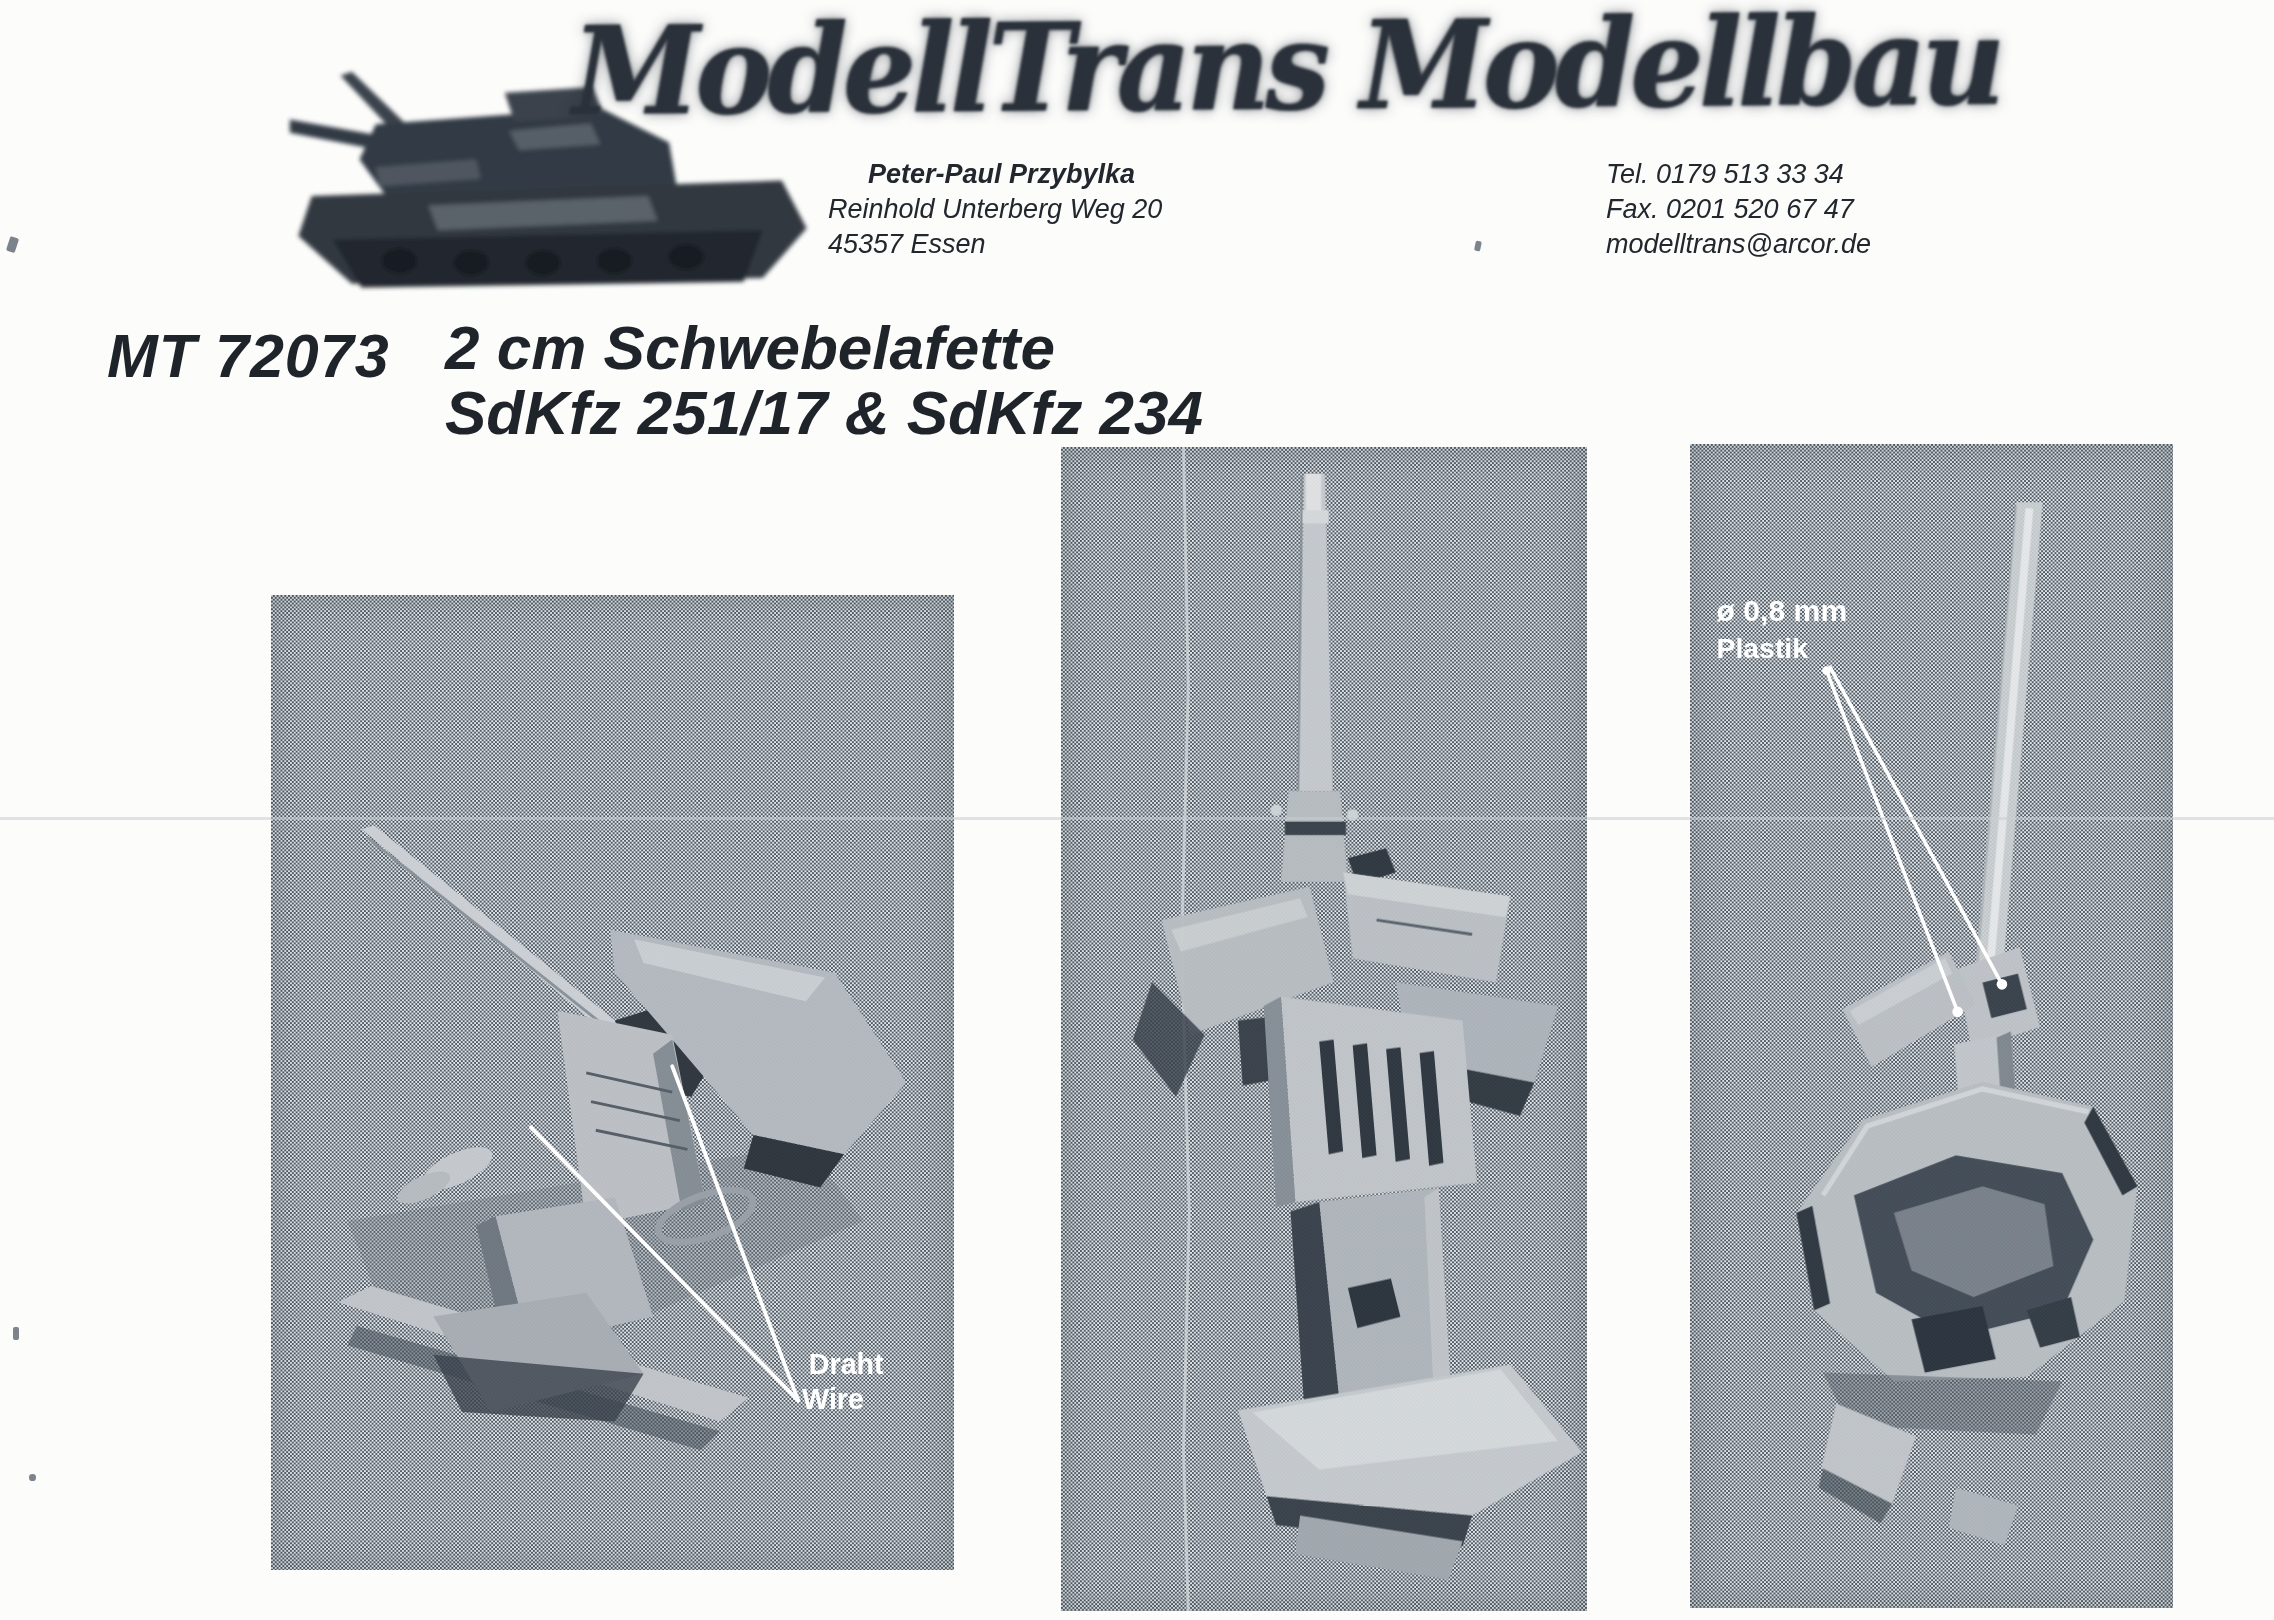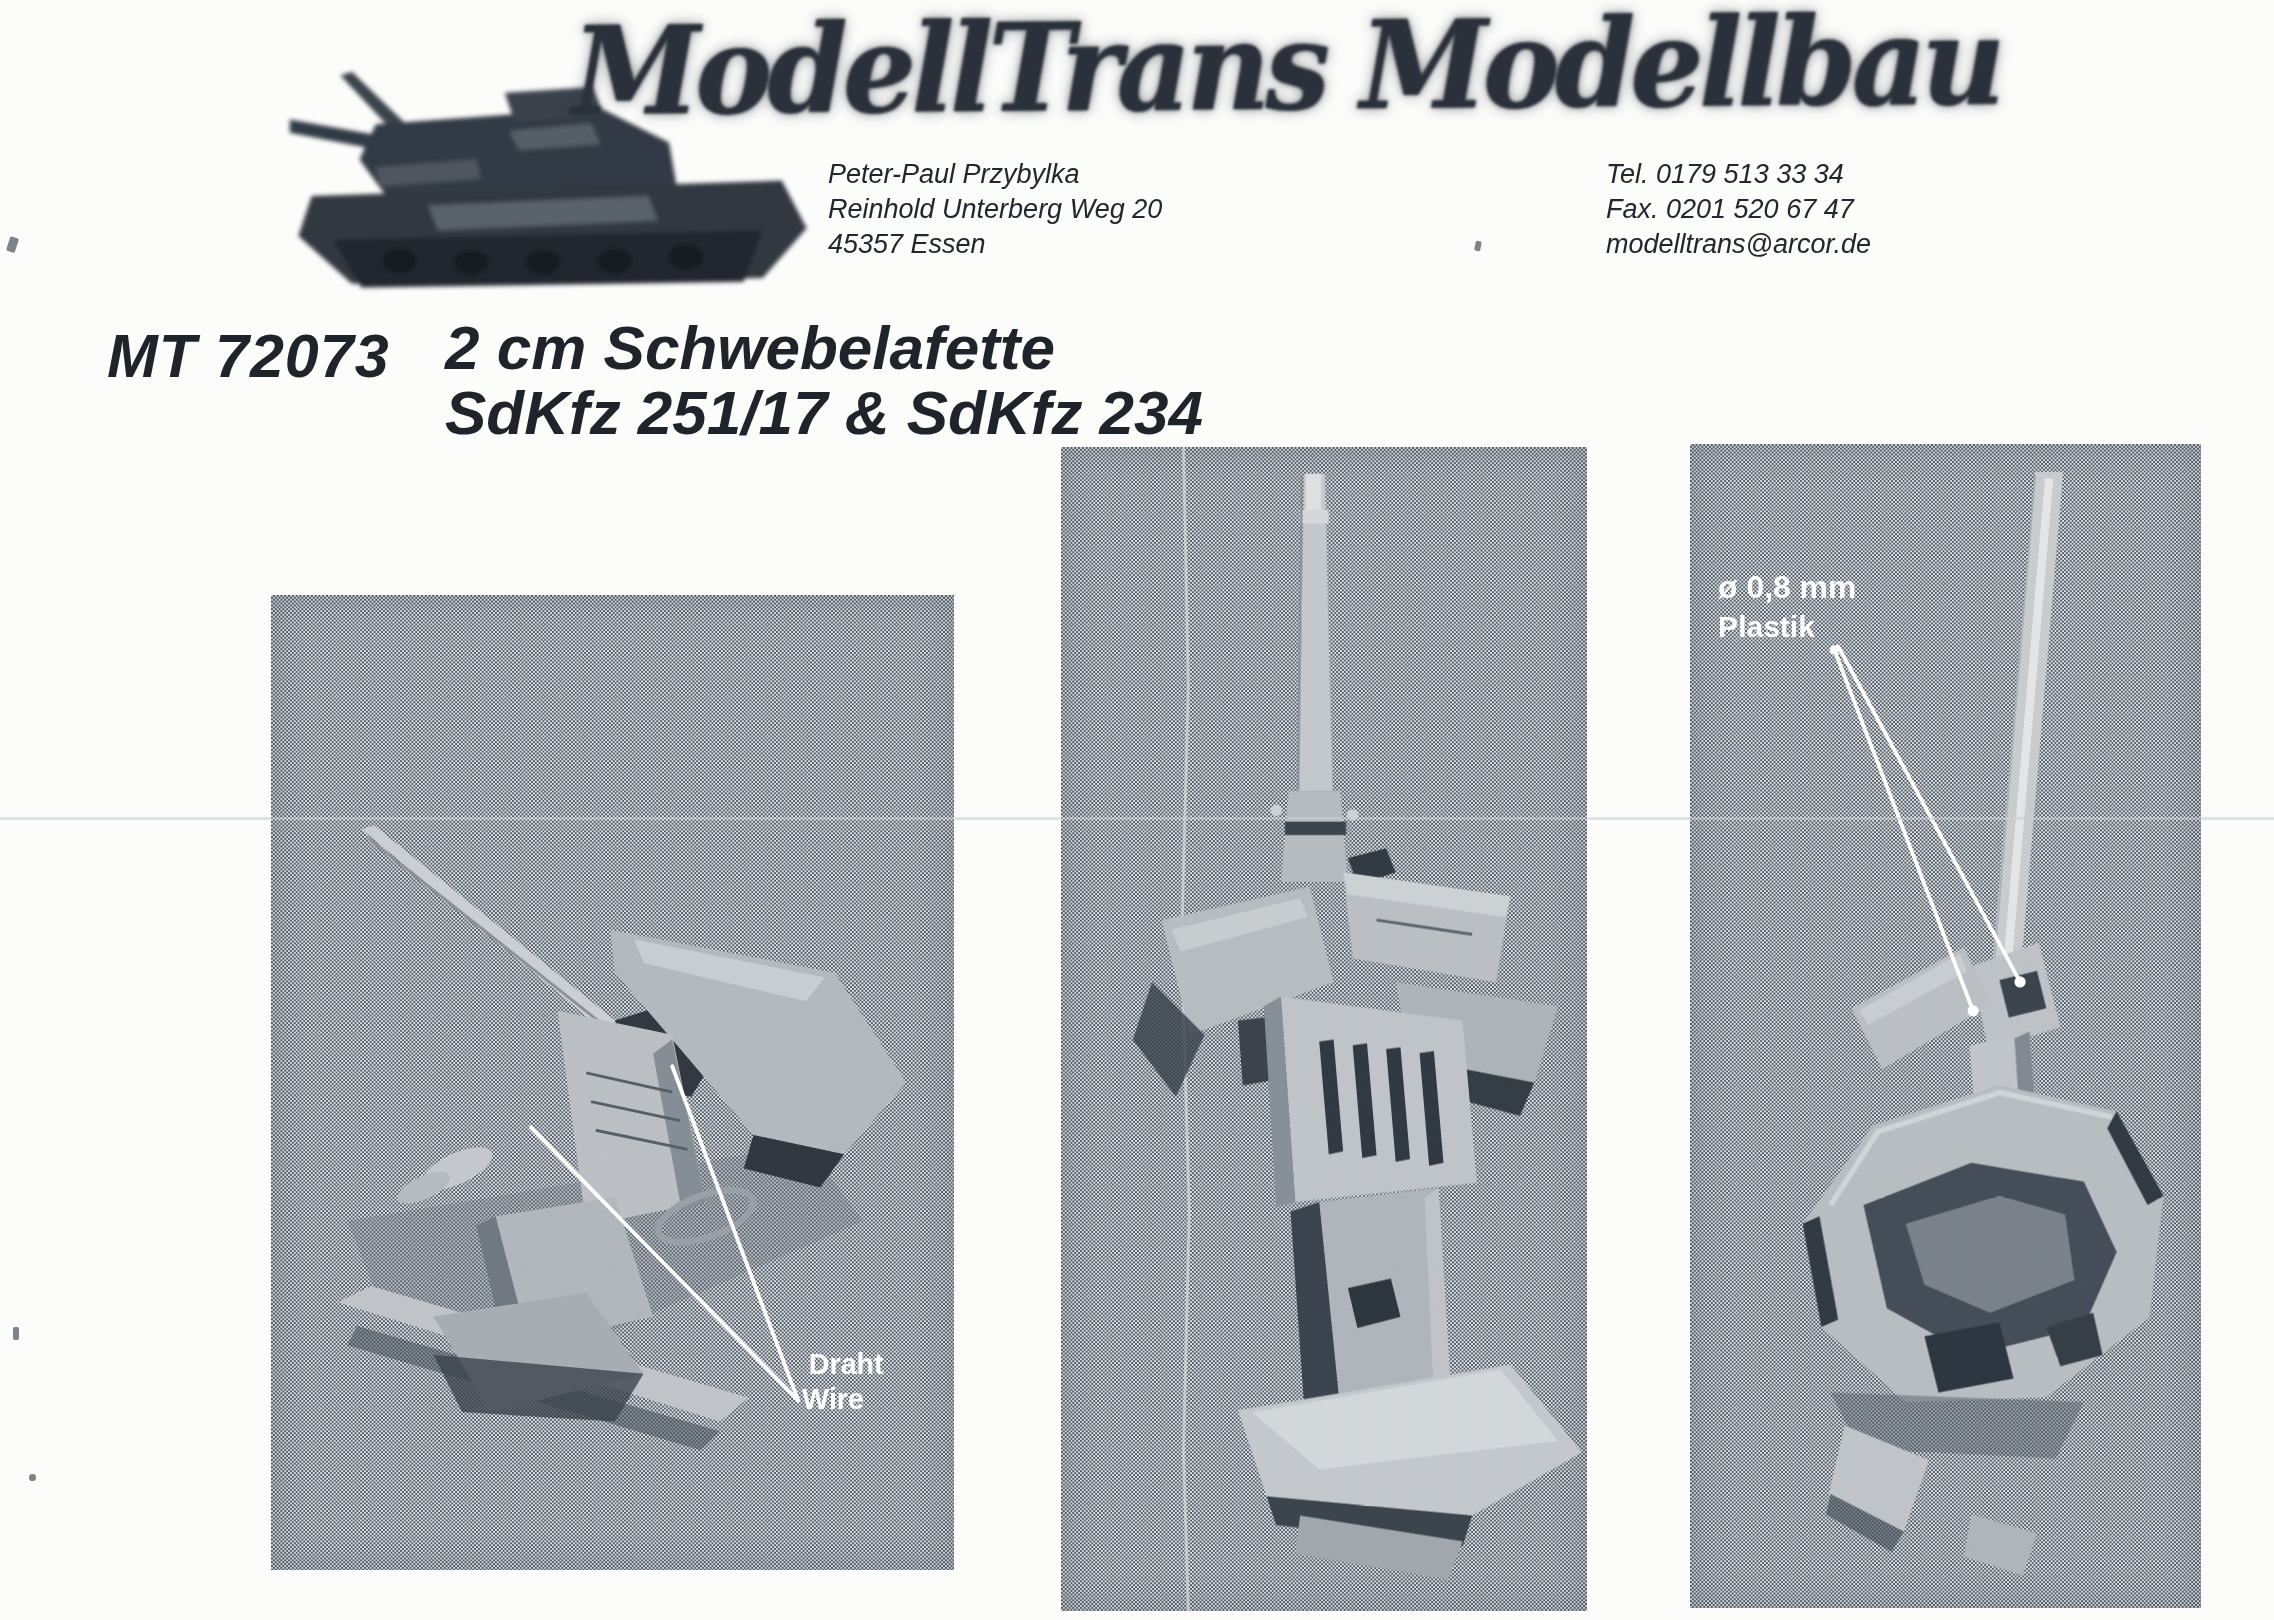--- a/index.html
+++ b/index.html
@@ -16,21 +16,21 @@
     font-size:107px; letter-spacing:-4.8px; white-space:nowrap;
     color:#2a313a; filter:blur(1.1px);
     text-shadow:0 0 11.5px rgba(42,49,58,.5), 0 0 2.9px rgba(42,49,58,.8);
     transform:scale(1.08,1.14) rotate(-0.4deg); transform-origin:left top;
   }
   .tank-logo { position:absolute; left:285px; top:50px; width:535px; height:244px; }
 
   .contact { position:absolute; font-style:italic; font-size:27px; line-height:35px; }
   .contact-left  { left:828px;  top:157px; }
   .contact-right { left:1606px; top:157px; }
-  .contact .name { font-weight:normal; }
+  .contact .name { font-weight:bold;margin-left:40px; }
   .contact div { white-space:nowrap; }
 
   
   .product-code {
     position:absolute; left:107px; top:321px;
     font-size:61px; font-weight:bold; font-style:italic; letter-spacing:1px; color:#1f242a;
   }
   .product-title {
     position:absolute; left:445px; top:315px;
     font-size:62px; font-weight:bold; font-style:italic; line-height:65px; color:#1f242a;
@@ -38,21 +38,21 @@
   }
 
   
   .photo {
     position:absolute;
     background:repeating-conic-gradient(#4f5a65 0% 25%, #e3e6e8 0% 50%) 0 0 / 3.8px 3.8px;
     box-shadow:inset 0 0 38px rgba(60,70,80,.25);
   }
   #photo1 { left:271px;  top:595px; width:683px; height:975px; }
   #photo2 { left:1061px; top:447px; width:526px; height:1164px; }
-  #photo3 { left:1690px; top:444px; width:483px; height:1164px;padding-left:28px; }
+  #photo3 { left:1690px; top:444px; width:483px; height:1164px; }
   .photo svg { position:absolute; left:0; top:0; width:100%; height:100%; }
 
   .ann { font-family:"Liberation Sans", sans-serif; font-weight:bold; fill:#ffffff; }
 
   
   .crease-h {
     position:absolute; left:0; top:817px; width:2274px; height:2.9px;
     background:rgba(200,206,212,.55); pointer-events:none;
   }
   .speck { position:absolute; background:#7d838b; border-radius:1.9px; }

